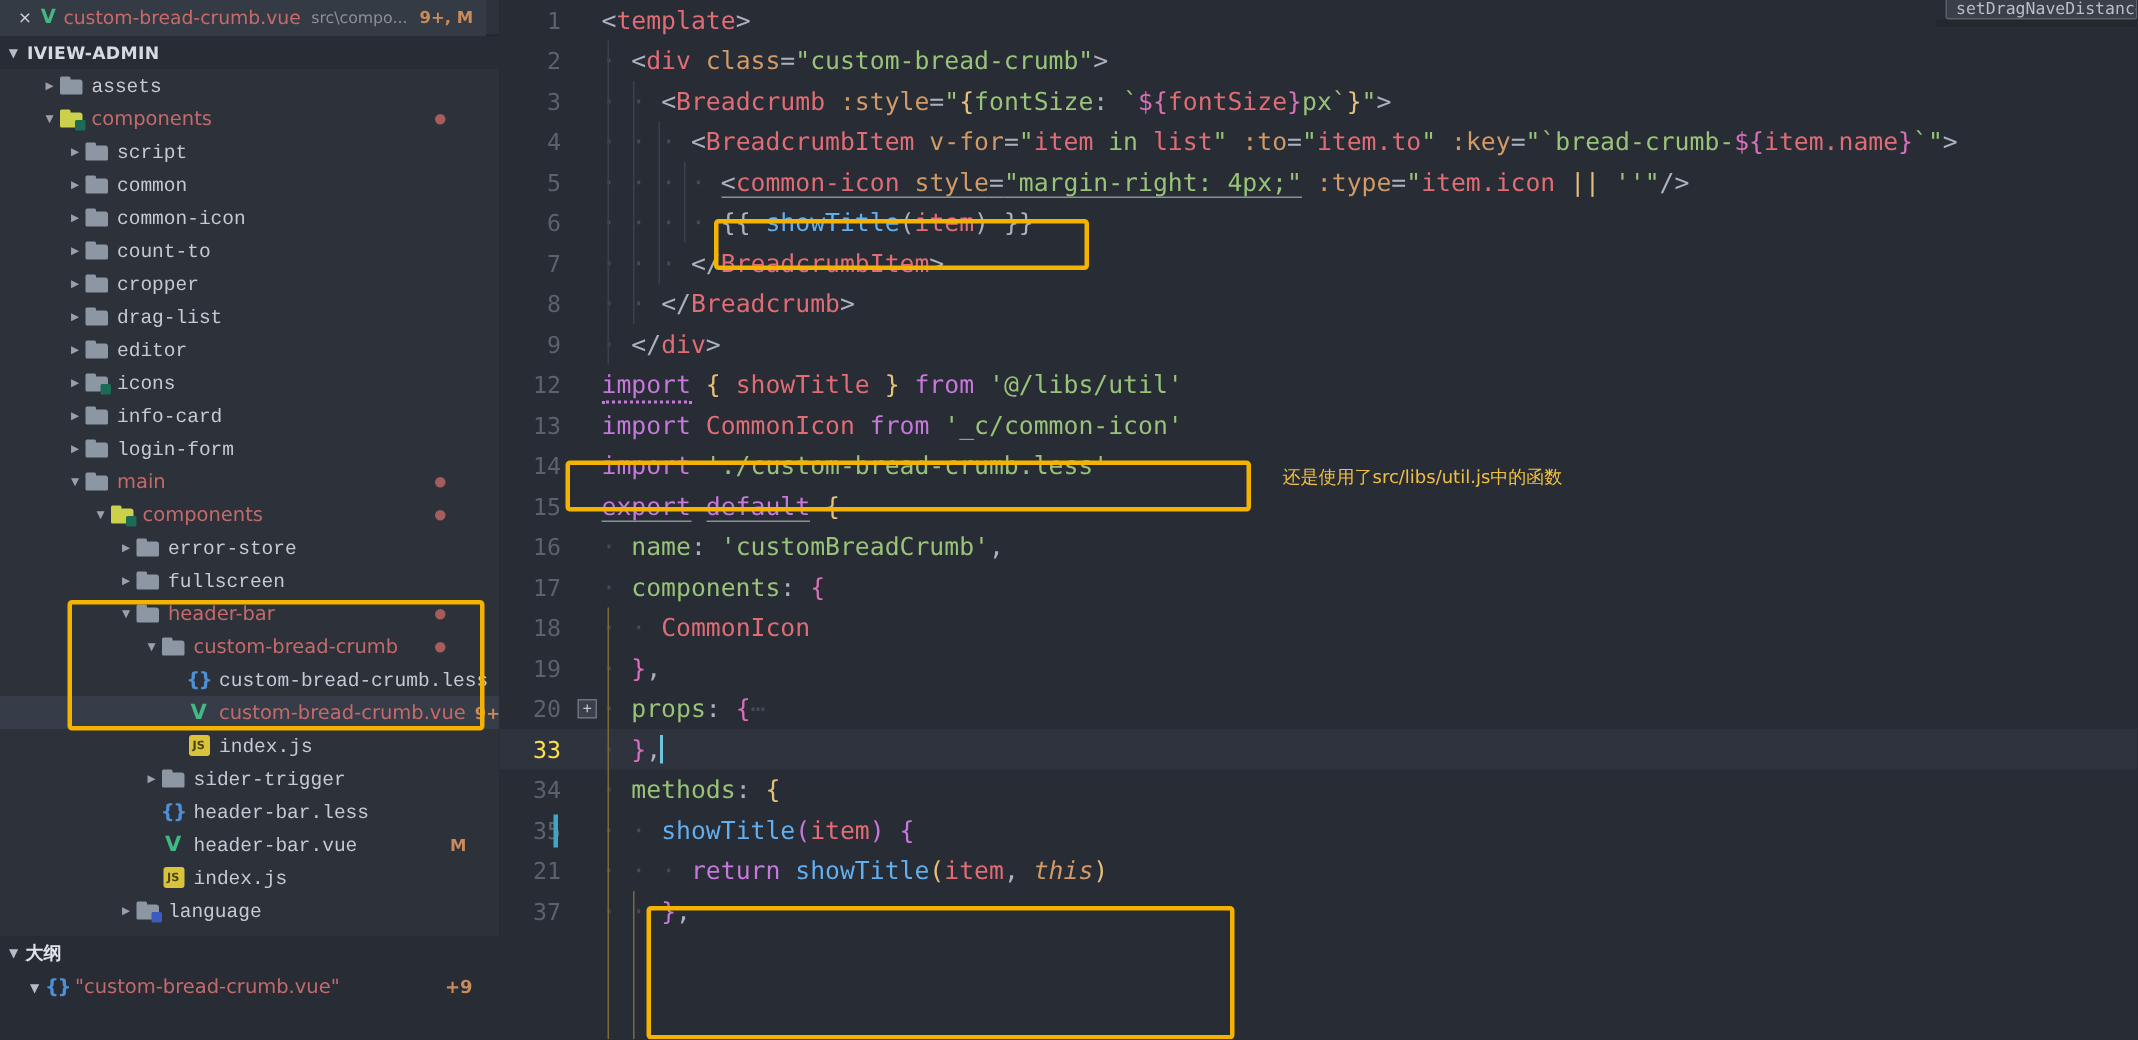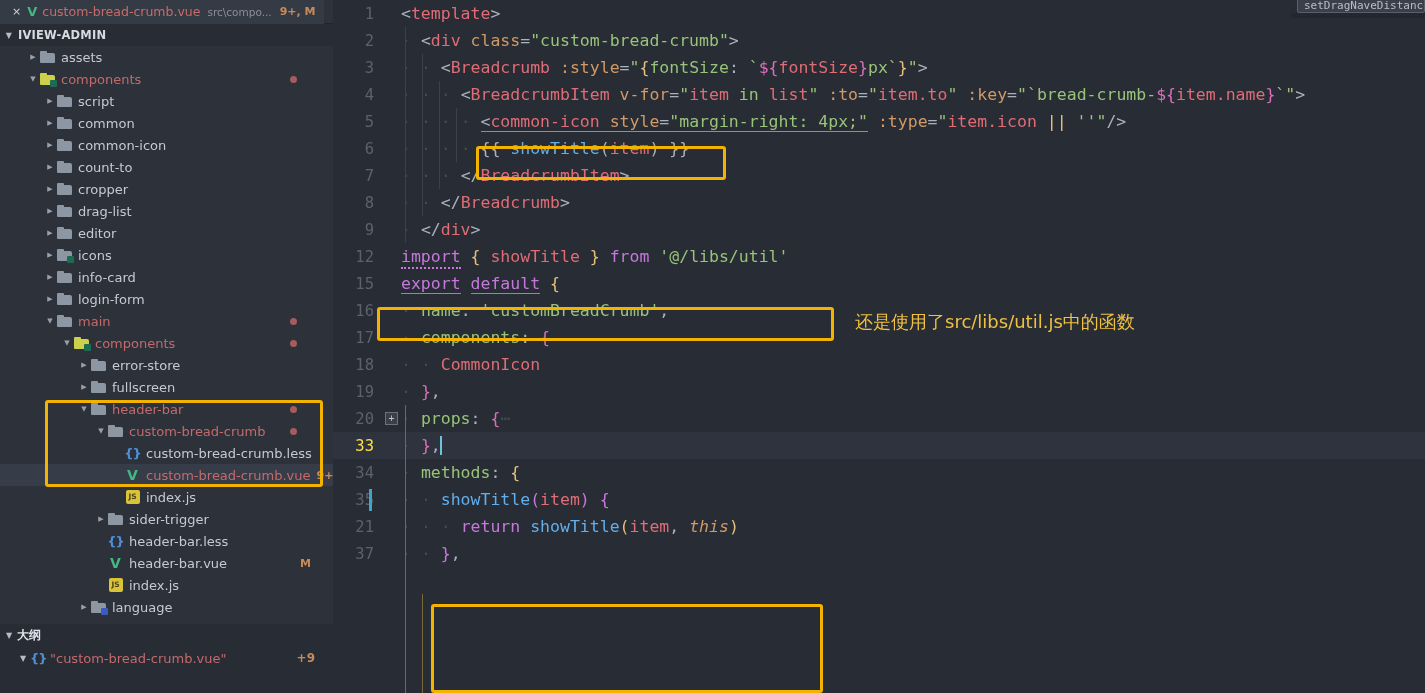--- a/index.html
+++ b/index.html
@@ -52,21 +52,21 @@
     font-size: 13px; color: #c8ccd4; position: relative;
     white-space: nowrap;
   }
   .trow.selected { background: #373d48; }
   .tw { width: 12px; flex: 0 0 12px; display:flex; align-items:center; justify-content:center;
         font-size: 7px; color: #9aa0aa; }
   .tw.down { }
   .ico { width: 17px; flex: 0 0 17px; margin-right: 5px; display: flex; align-items: center; justify-content: center; }
   .lbl { font-size: 13px; }
   .lbl.mod { color: #c46a6a; }
-  .lbl.norm { color: #c5cad2; }
+  .lbl.norm { color: #c5cad2; font-family: Liberation Mono, monospace; }
   .dot {
     position: absolute; right: 36px; width: 7px; height: 7px;
     border-radius: 50%; background: #a45c5c;
   }
   .badge-r { position: absolute; right: 22px; font-size: 11px; color: #c98b5a; font-weight: 700; }
   .badge-inline { font-size: 11px; color: #c98b5a; font-weight: 700; margin-left: 6px; }
 
   
   .folder { width: 15px; height: 11px; position: relative; }
   .folder:before {
@@ -163,21 +163,21 @@
   .t-ws      { color: #454a55; }
   .t-pink    { color: #e06c75; }
   .squig {
     border-bottom: 2px dotted #c678dd; padding-bottom:1px;
   }
   .uline { border-bottom: 1px solid #8a9099; }
 
   .igd { position: absolute; width:1px; background:#3b414c; top:0; bottom:0; }
 
   .note {
-    position: absolute; color: #f0c040; font-size: 18px;
+    position: absolute; color: #f0c040; font-size: 12px;
     font-family: "DejaVu Sans", "Liberation Sans", sans-serif;
     white-space: nowrap;
     text-align: center;
   }
 
   
   #tooltip {
     position: absolute; right: 0; top: -9px; width: 128px; height: 22px;
     background: #3a3f4a; border: 1px solid #5a606b; border-radius:2px;
     color:#b8bec8; font-size: 11px;
@@ -461,20 +461,22 @@
         <div class="cline"><span class="gut">1</span><span class="ctext"><span class="t-punc">&lt;</span><span class="t-tag">template</span><span class="t-punc">&gt;</span></span></div>
         <div class="cline"><span class="gut">2</span><span class="ctext"><span class="t-ws">·</span> <span class="t-punc">&lt;</span><span class="t-tag">div</span> <span class="t-attr">class</span><span class="t-punc">=</span><span class="t-str">"custom-bread-crumb"</span><span class="t-punc">&gt;</span></span></div>
         <div class="cline"><span class="gut">3</span><span class="ctext"><span class="t-ws">·</span> <span class="t-ws">·</span> <span class="t-punc">&lt;</span><span class="t-tag">Breadcrumb</span> <span class="t-attr">:style</span><span class="t-punc">=</span><span class="t-str">"</span><span class="t-brace">{</span><span class="t-prop">fontSize</span><span class="t-punc">: </span><span class="t-str">`</span><span class="t-brace2">${</span><span class="t-var">fontSize</span><span class="t-brace2">}</span><span class="t-str">px`</span><span class="t-brace">}</span><span class="t-str">"</span><span class="t-punc">&gt;</span></span></div>
         <div class="cline"><span class="gut">4</span><span class="ctext"><span class="t-ws">·</span> <span class="t-ws">·</span> <span class="t-ws">·</span> <span class="t-punc">&lt;</span><span class="t-tag">BreadcrumbItem</span> <span class="t-attr">v-for</span><span class="t-punc">=</span><span class="t-str">"</span><span class="t-pink">item</span><span class="t-str"> in </span><span class="t-pink">list</span><span class="t-str">"</span> <span class="t-attr">:to</span><span class="t-punc">=</span><span class="t-str">"</span><span class="t-pink">item.to</span><span class="t-str">"</span> <span class="t-attr">:key</span><span class="t-punc">=</span><span class="t-str">"`bread-crumb-</span><span class="t-brace2">${</span><span class="t-pink">item.name</span><span class="t-brace2">}</span><span class="t-str">`"</span><span class="t-punc">&gt;</span></span></div>
         <div class="cline"><span class="gut">5</span><span class="ctext"><span class="t-ws">·</span> <span class="t-ws">·</span> <span class="t-ws">·</span> <span class="t-ws">·</span> <span class="t-punc uline">&lt;</span><span class="t-tag uline">common-icon</span><span class="uline"> </span><span class="t-attr uline">style</span><span class="t-punc uline">=</span><span class="t-str uline">"margin-right: 4px;"</span> <span class="t-attr">:type</span><span class="t-punc">=</span><span class="t-str">"</span><span class="t-pink">item.icon</span> <span class="t-brace">||</span> <span class="t-str">''"</span><span class="t-punc">/&gt;</span></span></div>
         <div class="cline"><span class="gut">6</span><span class="ctext"><span class="t-ws">·</span> <span class="t-ws">·</span> <span class="t-ws">·</span> <span class="t-ws">·</span> <span class="t-plain">{{ </span><span class="t-fn">showTitle</span><span class="t-plain">(</span><span class="t-pink">item</span><span class="t-plain">) }}</span></span></div>
         <div class="cline"><span class="gut">7</span><span class="ctext"><span class="t-ws">·</span> <span class="t-ws">·</span> <span class="t-ws">·</span> <span class="t-punc">&lt;/</span><span class="t-tag">BreadcrumbItem</span><span class="t-punc">&gt;</span></span></div>
         <div class="cline"><span class="gut">8</span><span class="ctext"><span class="t-ws">·</span> <span class="t-ws">·</span> <span class="t-punc">&lt;/</span><span class="t-tag">Breadcrumb</span><span class="t-punc">&gt;</span></span></div>
         <div class="cline"><span class="gut">9</span><span class="ctext"><span class="t-ws">·</span> <span class="t-punc">&lt;/</span><span class="t-tag">div</span><span class="t-punc">&gt;</span></span></div>
         <div class="cline"><span class="gut">12</span><span class="ctext"><span class="t-kw squig">import</span> <span class="t-brace">{</span> <span class="t-var">showTitle</span> <span class="t-brace">}</span> <span class="t-kw">from</span> <span class="t-str">'@/libs/util'</span></span></div>
+        <div class="cline"><span class="gut">13</span><span class="ctext"><span class="t-kw">import</span> <span class="t-var">CommonIcon</span> <span class="t-kw">from</span> <span class="t-str">'_c/common-icon'</span></span></div>
+        <div class="cline"><span class="gut">14</span><span class="ctext"><span class="t-kw">import</span> <span class="t-str">'./custom-bread-crumb.less'</span></span></div>
         <div class="cline"><span class="gut">15</span><span class="ctext"><span class="t-kw uline">export</span> <span class="t-kw uline">default</span> <span class="t-brace">{</span></span></div>
         <div class="cline"><span class="gut">16</span><span class="ctext"><span class="t-ws">·</span> <span class="t-prop">name</span><span class="t-punc">: </span><span class="t-str">'customBreadCrumb'</span><span class="t-punc">,</span></span></div>
         <div class="cline"><span class="gut">17</span><span class="ctext"><span class="t-ws">·</span> <span class="t-prop">components</span><span class="t-punc">: </span><span class="t-brace2">{</span></span></div>
         <div class="cline"><span class="gut">18</span><span class="ctext"><span class="t-ws">·</span> <span class="t-ws">·</span> <span class="t-var">CommonIcon</span></span></div>
         <div class="cline"><span class="gut">19</span><span class="ctext"><span class="t-ws">·</span> <span class="t-brace2">}</span><span class="t-punc">,</span></span></div>
         <div class="cline"><span class="gut">20</span><span class="fold">+</span><span class="ctext"><span class="t-ws">·</span> <span class="t-prop">props</span><span class="t-punc">: </span><span class="t-brace2">{</span><span class="t-ws">⋯</span></span></div>
         <div class="cline cur"><span class="gut cur">33</span><span class="ctext"><span class="t-ws">·</span> <span class="t-brace2">}</span><span class="t-punc">,</span><span class="cursor"></span></span></div>
         <div class="cline"><span class="gut">34</span><span class="ctext"><span class="t-ws">·</span> <span class="t-prop">methods</span><span class="t-punc">: </span><span class="t-brace">{</span></span></div>
         <div class="cline"><span class="gut">35</span><span class="cmark"></span><span class="ctext"><span class="t-ws">·</span> <span class="t-ws">·</span> <span class="t-fn">showTitle</span><span class="t-brace3">(</span><span class="t-pink">item</span><span class="t-brace3">)</span> <span class="t-brace3">{</span></span></div>
         <div class="cline"><span class="gut">21</span><span class="ctext"><span class="t-ws">·</span> <span class="t-ws">·</span> <span class="t-ws">·</span> <span class="t-kw">return</span> <span class="t-fn">showTitle</span><span class="t-brace">(</span><span class="t-pink">item</span><span class="t-punc">, </span><span class="t-itl">this</span><span class="t-brace">)</span></span></div>

